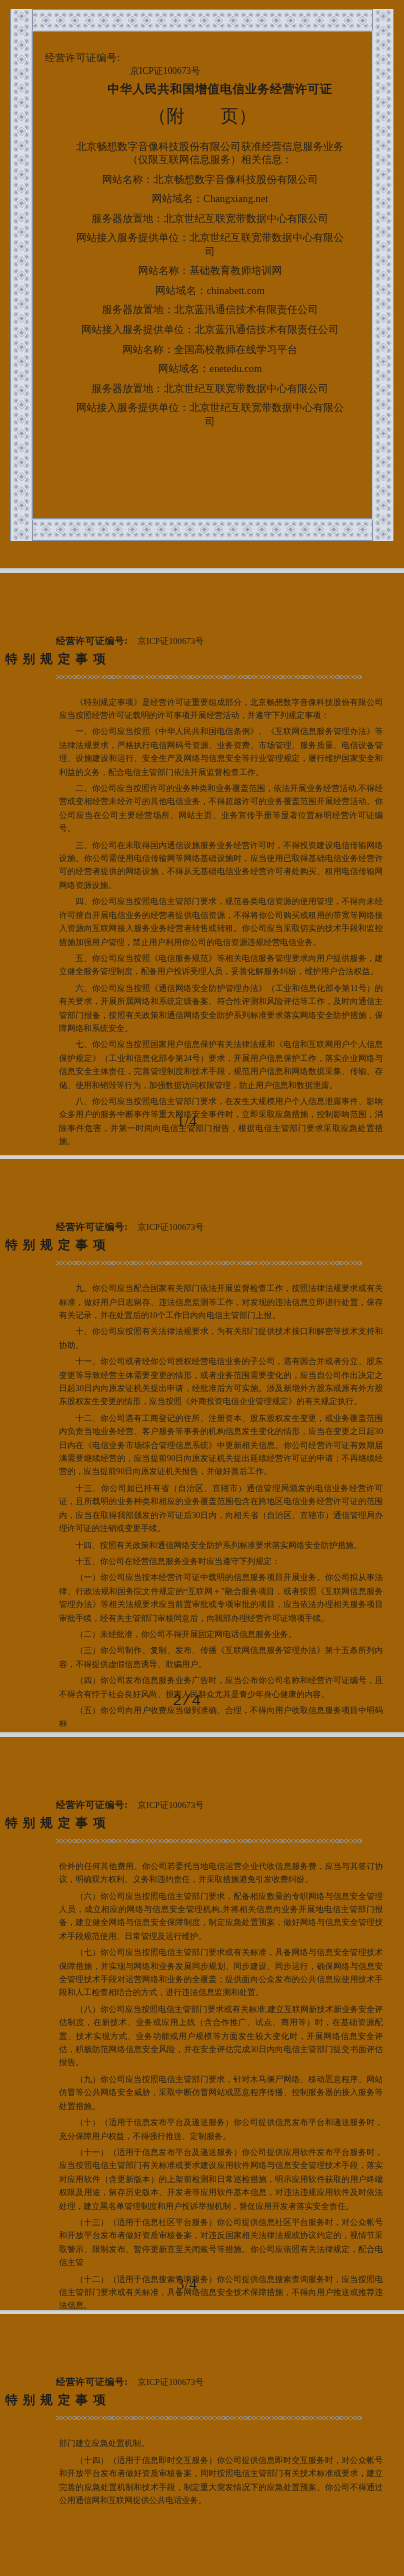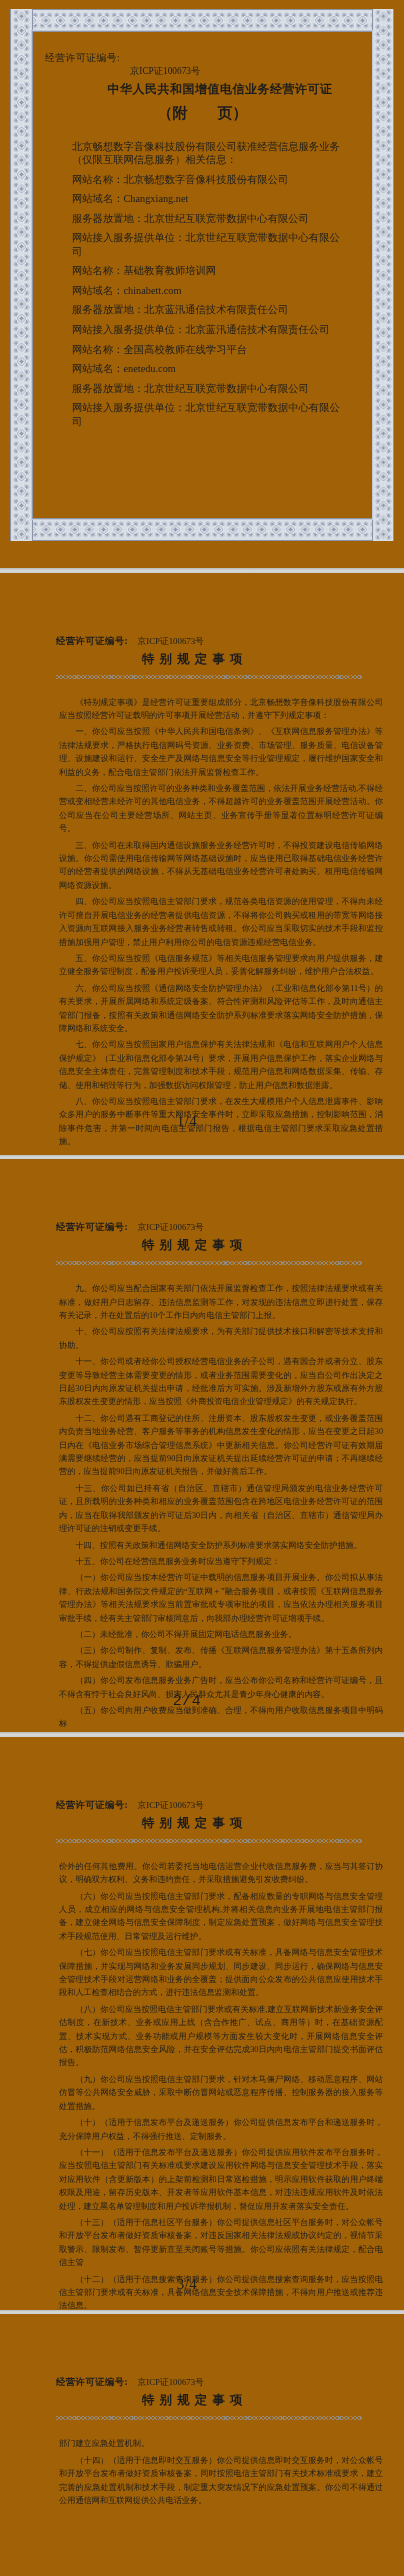--- a/index.html
+++ b/index.html
@@ -34,34 +34,34 @@
       radial-gradient(circle, #8f99ac 0 1px, #aeb7c7 1px 2.1px, #d3d8e1 2.1px 3.1px, #b4bccb 3.1px 4.1px, #dfe3ea 4.1px 5.2px, rgba(0,0,0,0) 5.2px),
       radial-gradient(circle, #9aa3b5 0 1.5px, #c6ccd8 1.5px 3.1px, #dde1e8 3.1px 4.6px, rgba(0,0,0,0) 4.6px);
     background-size:20.6px 14.4px, 10.3px 7.2px;
   }
   .orn-left{left:0;}
   .orn-right{right:0;}
 
   .lic-label1{position:absolute;left:45px;top:52px;font-size:9.8px;letter-spacing:0.5px;}
   .lic-num1{position:absolute;left:130px;top:65px;font-size:9.3px;}
   .title1{position:absolute;left:0;right:0;top:81px;text-align:center;font-size:12px;font-weight:700;letter-spacing:0.5px;padding-left:35px;}
-  .subtitle1{position:absolute;left:0;right:0;top:104px;text-align:center;font-size:15px;font-weight:700;}
+  .subtitle1{position:absolute;left:0;right:0;top:104px;text-align:center;font-size:18px;font-weight:400;}
   .content1{position:absolute;left:72px;top:140px;width:276px;font-size:10.3px;line-height:13.4px;}
-  .content1 p{margin:0 0 6.2px;}
+  .content1 p{margin:0 0 6.2px;text-align:center;}
   .content1 p.intro{margin:0 0 5.7px;}
 
   
   .sp2{height:582px;}
   .sp3{height:573px;}
   .sp4{height:573px;}
   .sp5{height:558px;}
   .hdr{position:absolute;left:56px;top:62px;white-space:nowrap;}
   .hlabel{font-size:9.3px;font-weight:700;letter-spacing:0.5px;}
   .hnum{font-size:8.8px;margin-left:7.2px;}
-  .sptitle{position:absolute;left:0;right:20.6px;top:78px;text-align:center;font-size:12.4px;font-weight:700;letter-spacing:5.2px;text-indent:5.2px;}
+  .sptitle{position:absolute;left:0;right:20.6px;top:78px;font-size:12.4px;font-weight:700;letter-spacing:5.2px;text-indent:5.2px;}
   .wavy{
     position:absolute;left:56px;right:43px;top:102px;height:4.1px;opacity:.75;
     background-image:
       repeating-linear-gradient(135deg, #8d97a8 0 0.8px, rgba(0,0,0,0) 0.8px 3.1px),
       repeating-linear-gradient(45deg, #8d97a8 0 0.8px, rgba(0,0,0,0) 0.8px 3.1px);
   }
   .spbody{position:absolute;left:56px;top:120px;width:330px;font-size:8.2px;line-height:13.4px;text-align:justify;}
   .spbody p{margin:3px;text-indent:2em;}
   .spbody p.cont{text-indent:0;}
   .pnum{position:absolute;left:0;right:31px;text-align:center;font-size:15px;letter-spacing:0.5px;}

